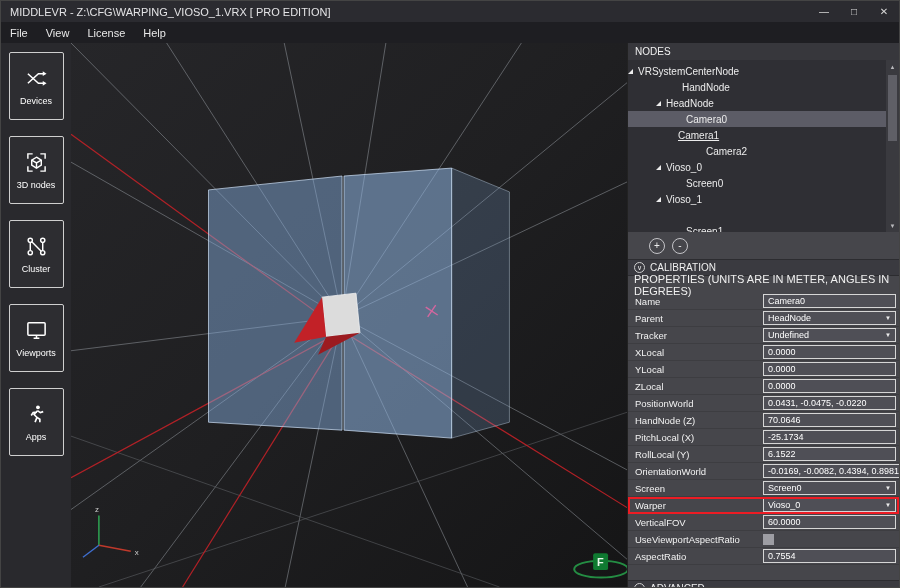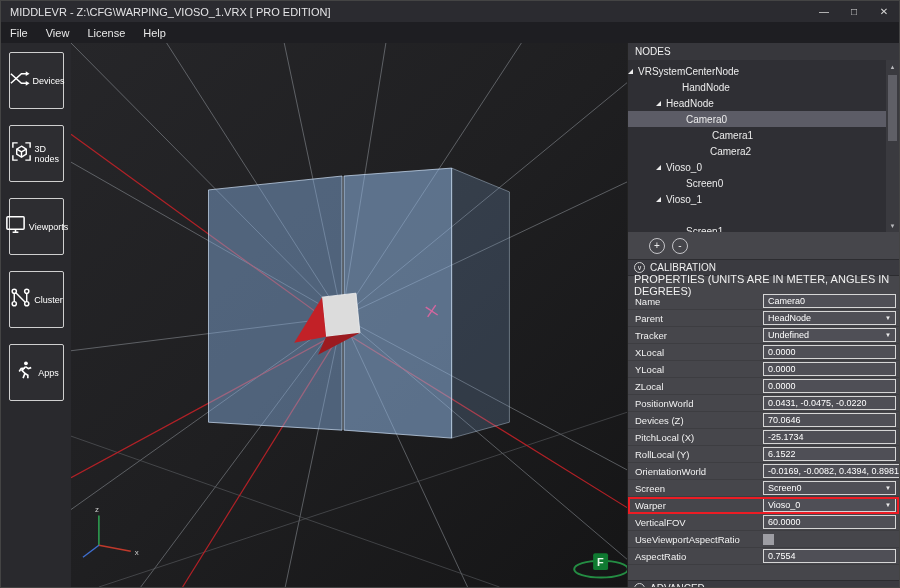--- a/index.html
+++ b/index.html
@@ -6,21 +6,21 @@
 body{background:#555;font-family:"Liberation Sans",sans-serif}
 .window{width:900px;height:588px;background:#2b2b2f;border:1px solid #444;display:flex;flex-direction:column;overflow:hidden}
 .titlebar{height:21px;background:#2b2b30;display:flex;align-items:center;flex:none}
 .title-text{flex:1;color:#e4e4e6;font-size:11px;padding-left:9px;white-space:nowrap}
 .win-btns{display:flex;height:100%}
 .win-btn{width:30px;display:flex;align-items:center;justify-content:center;color:#d8d8d8;font-size:10px}
 .menubar{height:21px;background:#1e1e22;display:flex;align-items:center;flex:none}
 .menu-item{color:#e8e8e8;font-size:11px;padding:0 9px;height:100%;display:flex;align-items:center}
 .main{flex:1;display:flex;min-height:0}
 .sidebar{width:70px;background:#29292d;flex:none;display:flex;flex-direction:column;align-items:center;padding-top:9px;gap:16px}
-.side-item{width:55px;height:57px;border:1px solid #cfcfcf;border-radius:2px;display:flex;flex-direction:row;align-items:center;justify-content:center;gap:2px;background:rgba(255,255,255,.02)}
+.side-item{width:55px;height:68px;border:1px solid #cfcfcf;border-radius:2px;display:flex;flex-direction:column;align-items:center;justify-content:center;gap:2px;background:rgba(255,255,255,.02)}
 .side-item svg{width:23px;height:23px}
 .side-label{font-size:9px;color:#fff}
 .viewport{flex:1;position:relative;min-width:0;background:#1c1c1e}
 .viewport svg.scene{position:absolute;inset:0;width:100%;height:100%}
 .rightpanel{width:272px;flex:none;background:#46464b;display:flex;flex-direction:column;border-left:1px solid #222}
 .panel-header{height:17px;background:#37373c;color:#f2f2f2;font-size:10px;display:flex;align-items:center;padding-left:7px;flex:none}
 .tree-wrap{position:relative;height:172px;background:#2f2f34;flex:none;overflow:hidden}
 .tree{padding-top:3px}
 .tree-row{height:16px;display:flex;align-items:center;color:#ececec;font-size:10px}
 .tree-row.selected{background:#5c5c66}
@@ -80,35 +80,35 @@
         </div>
         <div class="side-item">
           <span><svg viewBox="0 0 24 24" fill="none" stroke="#fff" stroke-width="1.5">
               <path d="M3 8 V3 H8 M16 3 H21 V8 M21 16 V21 H16 M8 21 H3 V16"></path>
               <path d="M12 6.5 L17 9.5 V14.8 L12 17.8 L7 14.8 V9.5 Z"></path>
               <path d="M7 9.5 L12 12.5 L17 9.5 M12 12.5 V17.8"></path>
             </svg></span>
           <span class="side-label">3D nodes</span>
         </div>
         <div class="side-item">
-          <span><svg viewBox="0 0 24 24" fill="none" stroke="#fff" stroke-width="1.6">
-              <rect x="3" y="4" width="18" height="13" rx="1"></rect>
-              <path d="M9 20 H15 M12 17 V20"></path>
-            </svg></span>
-          <span class="side-label">Viewports</span>
-        </div>
-        <div class="side-item">
           <span><svg viewBox="0 0 24 24" fill="none" stroke="#fff" stroke-width="1.5">
               <circle cx="5.5" cy="5.5" r="2.2"></circle>
               <circle cx="5.5" cy="18.5" r="2.2"></circle>
               <circle cx="18.5" cy="5.5" r="2.2"></circle>
               <circle cx="18.5" cy="18.5" r="2.2"></circle>
               <path d="M5.5 7.7 V16.3 M7.1 7.1 L16.9 16.9 M18.5 7.7 V16.3"></path>
             </svg></span>
           <span class="side-label">Cluster</span>
+        </div>
+        <div class="side-item">
+          <span><svg viewBox="0 0 24 24" fill="none" stroke="#fff" stroke-width="1.6">
+              <rect x="3" y="4" width="18" height="13" rx="1"></rect>
+              <path d="M9 20 H15 M12 17 V20"></path>
+            </svg></span>
+          <span class="side-label">Viewports</span>
         </div>
         <div class="side-item">
           <span><svg viewBox="0 0 24 24" fill="none" stroke="#fff" stroke-width="1.7">
               <circle cx="13.5" cy="4.5" r="2" fill="#fff" stroke="none"></circle>
               <path d="M13 8 L9.5 12 L12.5 15 L10.5 20 M13 8 L16 10 L19 9 M12.5 9.5 L8.5 10 L6.5 13 M12.5 15 L15.5 17 L15.5 20"></path>
             </svg></span>
           <span class="side-label">Apps</span>
         </div>
       </div>
 
@@ -191,25 +191,25 @@
               <span>HandNode</span>
             </div>
             <div class="tree-row" style="padding-left: 28px;">
               <span class="tri"></span>
               <span>HeadNode</span>
             </div>
             <div class="tree-row selected" style="padding-left: 48px;">
               <span class="tri-space"></span>
               <span>Camera0</span>
             </div>
-            <div class="tree-row" style="padding-left: 74px;">
+            <div class="tree-row" style="padding-left: 40px; text-decoration: underline;">
               <span class="tri-space"></span>
               <span>Camera1</span>
             </div>
-            <div class="tree-row" style="padding-left: 72px;">
+            <div class="tree-row" style="padding-left: 28px; margin-left: 40px;">
               <span class="tri-space"></span>
               <span>Camera2</span>
             </div>
             <div class="tree-row" style="padding-left: 28px;">
               <span class="tri"></span>
               <span>Vioso_0</span>
             </div>
             <div class="tree-row" style="padding-left: 48px;">
               <span class="tri-space"></span>
               <span>Screen0</span>
@@ -295,21 +295,21 @@
           </div>
           <div class="prop-row">
             <span class="prop-label">PositionWorld</span>
             <div class="prop-value">
               <div class="prop-field">
                 <span>0.0431, -0.0475, -0.0220</span>
               </div>
             </div>
           </div>
           <div class="prop-row">
-            <span class="prop-label">Devices (Z)</span>
+            <span class="prop-label">HandNode (Z)</span>
             <div class="prop-value">
               <div class="prop-field">
                 <span>70.0646</span>
               </div>
             </div>
           </div>
           <div class="prop-row">
             <span class="prop-label">PitchLocal (X)</span>
             <div class="prop-value">
               <div class="prop-field">

